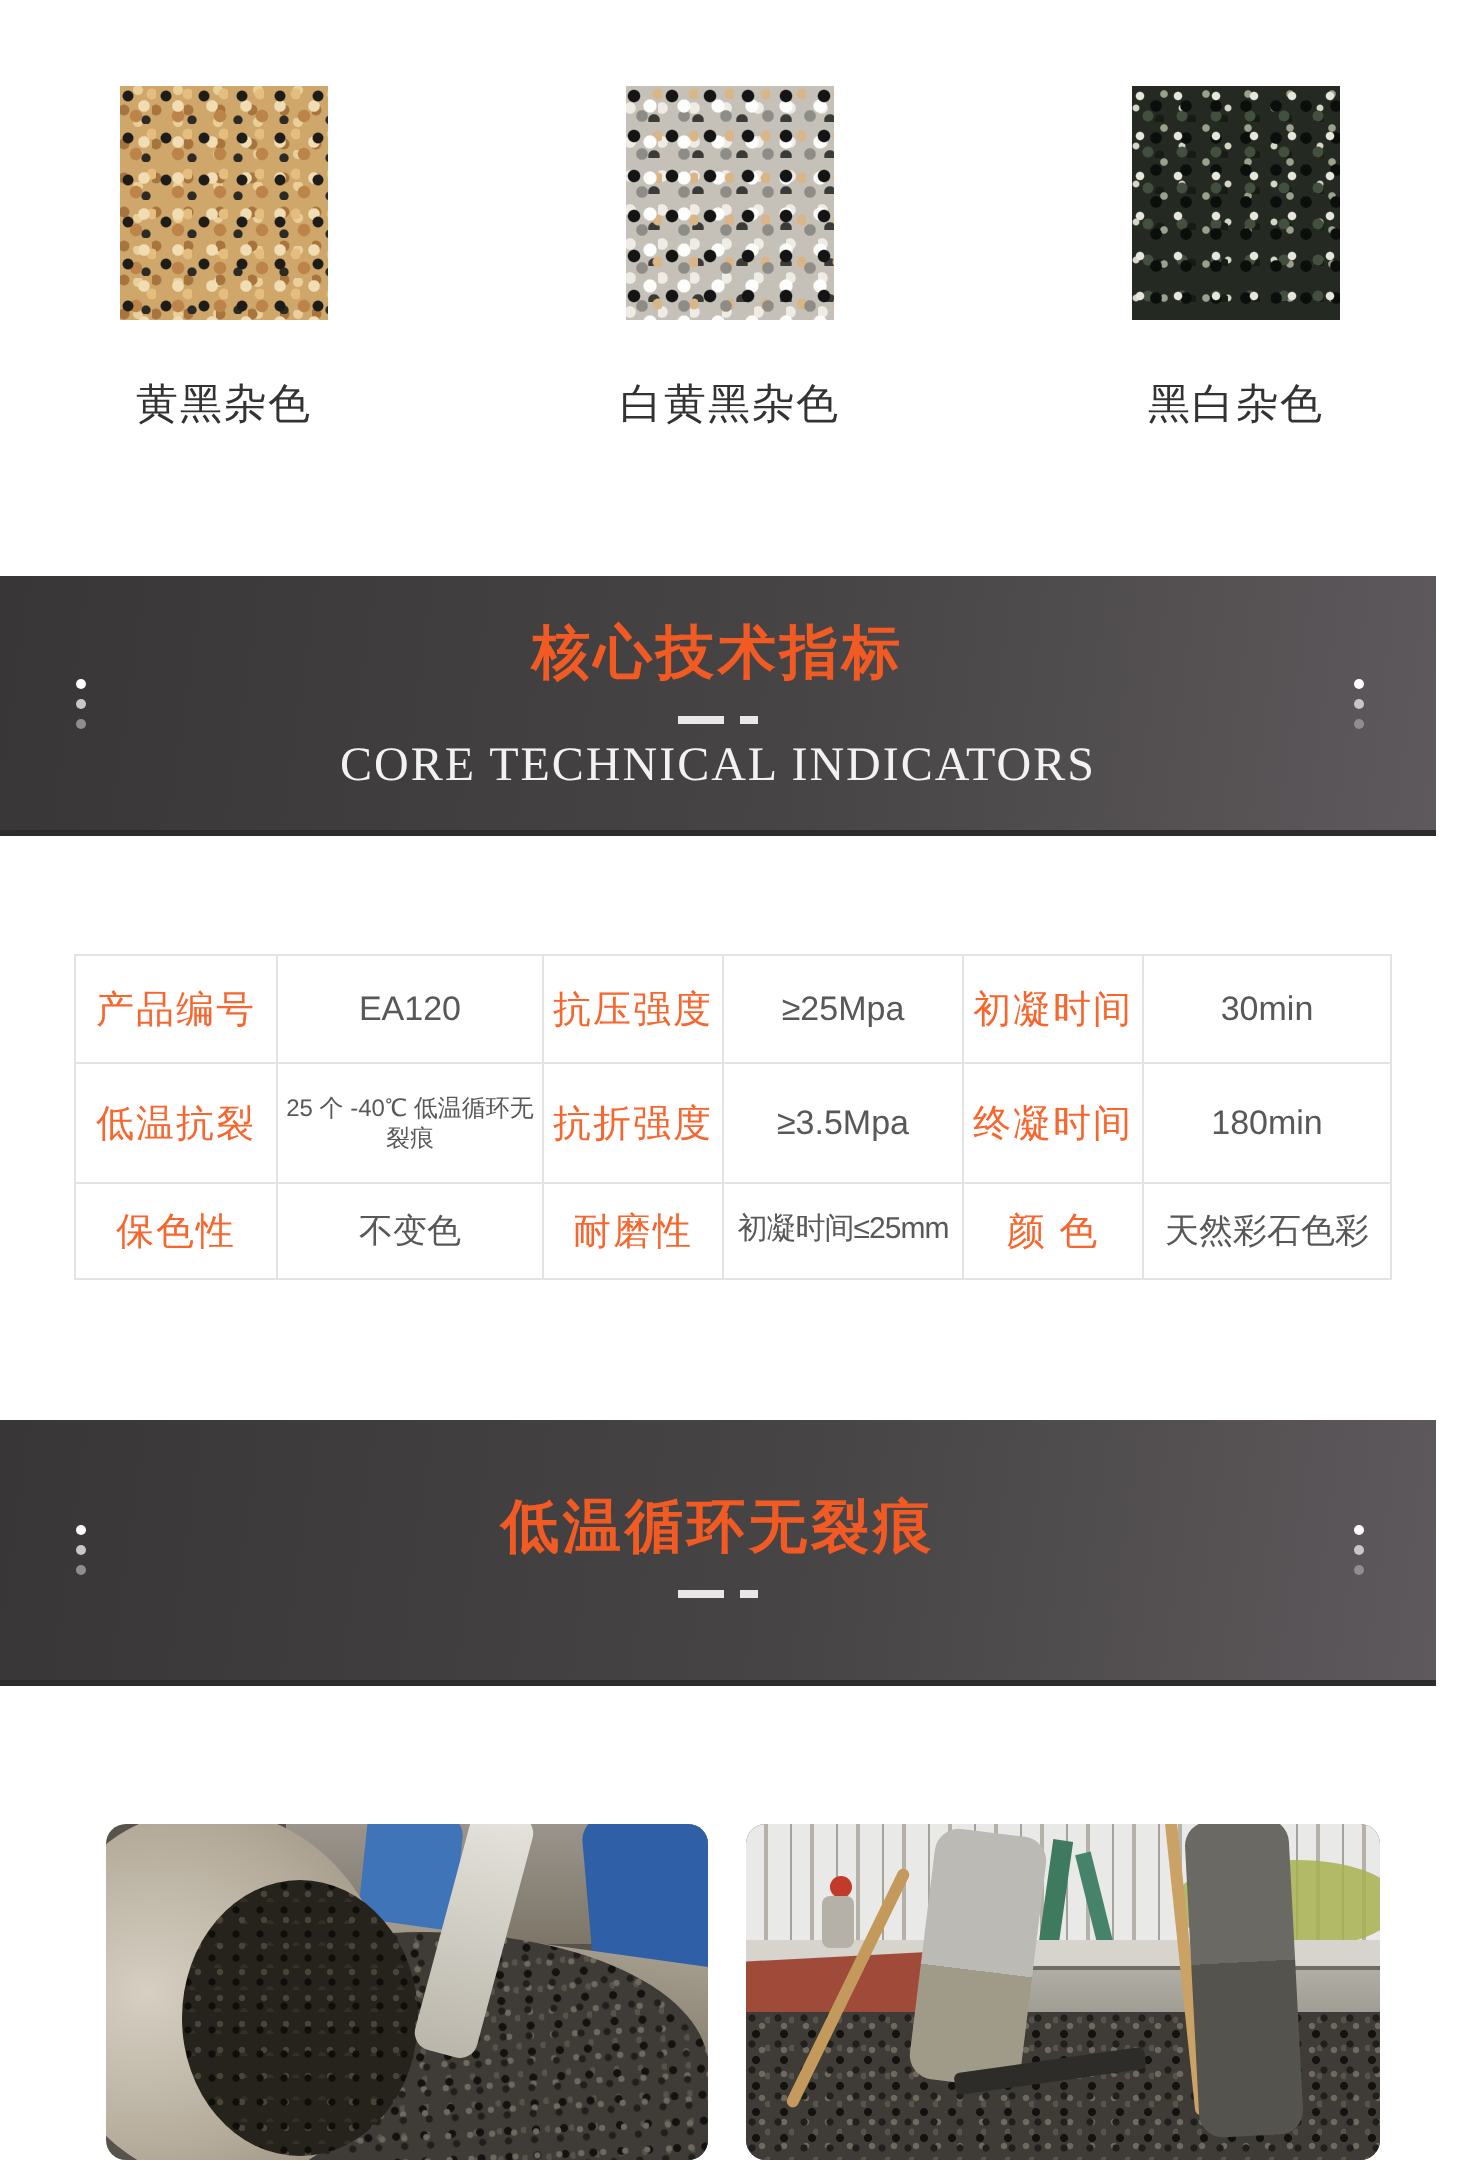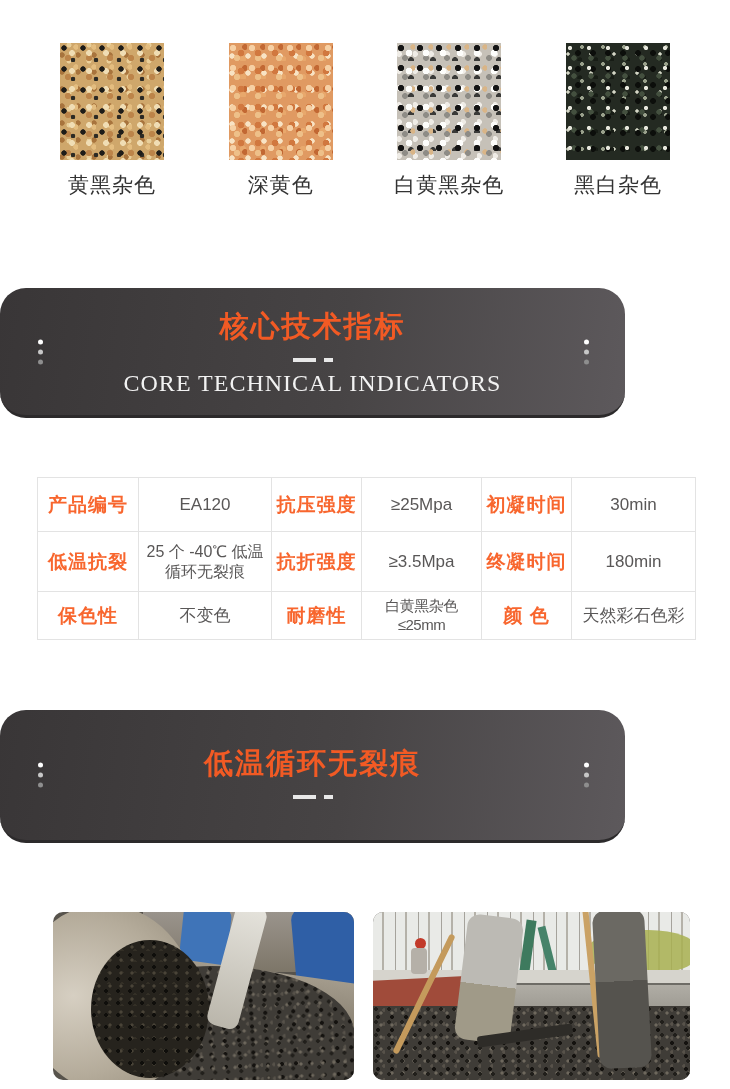--- a/index.html
+++ b/index.html
@@ -4,21 +4,21 @@
 <style>
   html,body{margin:0;padding:0;background:#fff;}
   .page{position:relative;width:730px;height:1089px;background:#fff;overflow:hidden;
         font-family:"Liberation Sans",sans-serif;}
 
   
   .swatch-row{position:absolute;top:43px;left:0;width:730px;box-sizing:border-box;
               padding:0 56px;display:flex;justify-content:space-between;}
   .swatch{width:112px;margin:0;text-align:center;}
   .swatch-img{width:104px;height:117px;margin:0 auto;}
-  .swatch-label{margin-top:11px;font-size:21px;color:#333;letter-spacing:1px;white-space:nowrap;}
+  .swatch-label{margin-top:28px;font-size:21px;color:#333;letter-spacing:1px;white-space:nowrap;}
 
   .s1{background-color:#cfa76b;background-image:
       radial-gradient(circle at 4px 5px,#1e1c18 2.4px,transparent 3px),
       radial-gradient(circle at 12px 10px,#f0ddb4 2.6px,transparent 3.2px),
       radial-gradient(circle at 8px 15px,#bc8449 2.8px,transparent 3.4px),
       radial-gradient(circle at 16px 4px,#e4bd7f 2.4px,transparent 3px),
       radial-gradient(circle at 13px 17px,#2c2a24 2px,transparent 2.6px),
       radial-gradient(circle at 2px 12px,#a8743d 2.4px,transparent 3px),
       radial-gradient(circle at 9px 2px,#e9cf9a 2.2px,transparent 2.8px);
       background-size:19px 21px,17px 18px,21px 19px,18px 20px,23px 19px,16px 17px,20px 16px;}
@@ -41,23 +41,23 @@
   .s4{background-color:#242a22;background-image:
       radial-gradient(circle at 4px 5px,#e6e6dc 1.8px,transparent 2.4px),
       radial-gradient(circle at 12px 10px,#0c0e0b 2.6px,transparent 3.2px),
       radial-gradient(circle at 8px 15px,#44503f 2.4px,transparent 3px),
       radial-gradient(circle at 16px 4px,#9aa18c 1.6px,transparent 2.2px),
       radial-gradient(circle at 14px 17px,#171c15 2.4px,transparent 3px),
       radial-gradient(circle at 2px 11px,#d4d6c6 1.4px,transparent 2px);
       background-size:19px 20px,15px 16px,17px 18px,21px 17px,16px 18px,23px 19px;}
 
   
-  .banner{position:absolute;left:0;width:625px;height:130px;box-sizing:border-box;
+  .banner{position:absolute;left:0;width:718px;height:130px;box-sizing:border-box;
           background:linear-gradient(98deg,#393637 0%,#474445 55%,#5d595c 100%);
-          border-bottom:3px solid #2c2a2b;border-radius:26px;}
+          border-bottom:3px solid #2c2a2b;}
   .banner1{top:288px;}
   .banner2{top:710px;height:133px;}
   .banner-inner{height:100%;display:flex;flex-direction:column;align-items:center;justify-content:center;}
   .banner-title{margin:0;font-size:29px;font-weight:bold;color:#f25a24;letter-spacing:2px;}
   .banner-dashes{margin:11px 0 8px 0;display:flex;align-items:center;gap:8px;}
   .dash-long{display:inline-block;width:23px;height:4px;background:#e8e8e8;}
   .dash-short{display:inline-block;width:9px;height:4px;background:#e8e8e8;}
   .banner-subtitle{font-family:"Liberation Serif",serif;font-size:24px;color:#f2f2f2;letter-spacing:1px;}
   .dots{position:absolute;top:50%;transform:translateY(-50%);display:flex;flex-direction:column;
         align-items:center;gap:5px;}
@@ -69,24 +69,24 @@
   .dot-3{background:#8e8e8e;}
 
   
   .spec-table{position:absolute;top:477px;left:37px;width:658px;border-collapse:collapse;
               table-layout:fixed;background:#fff;}
   .spec-table td{border:1px solid #e3e3e3;text-align:center;vertical-align:middle;padding:2px 4px;
                  box-sizing:border-box;}
   .spec-table tr:nth-child(1){height:54px;}
   .spec-table tr:nth-child(2){height:60px;}
   .spec-table tr:nth-child(3){height:48px;}
-  .lbl{color:#f8662e;font-weight:bold;font-size:19px;letter-spacing:1px;}
+  .lbl{color:#f8662e;font-weight:normal;font-size:19px;letter-spacing:1px;}
   .val{color:#595757;font-size:17px;line-height:1.25;}
   .val.tight{font-size:15px;letter-spacing:-0.5px;padding:2px 1px;}
-  .val.wrap{font-size:16px;}
+  .val.wrap{font-size:12px;}
 
   
   .photo-row{position:absolute;top:912px;left:53px;display:flex;gap:19px;}
   .photo{height:168px;border-radius:10px;overflow:hidden;position:relative;background:#57534c;}
   .photo-left{width:301px;}
   .photo-right{width:317px;}
   .speckle{background-color:#3f3c37;background-image:
       radial-gradient(circle at 3px 3px,#211f1b 1.6px,transparent 2px),
       radial-gradient(circle at 8px 7px,#6e685d 1.4px,transparent 1.8px),
       radial-gradient(circle at 5px 11px,#14120f 1.8px,transparent 2.2px),
@@ -152,24 +152,20 @@
 <body>
 
 <div class="page">
 
   <div class="swatch-row">
     <figure class="swatch">
       <div class="swatch-img s1"></div>
       <figcaption class="swatch-label">黄黑杂色</figcaption>
     </figure>
     <figure class="swatch">
-      <div class="swatch-img s2"></div>
-      <figcaption class="swatch-label">深黄色</figcaption>
-    </figure>
-    <figure class="swatch">
       <div class="swatch-img s3"></div>
       <figcaption class="swatch-label">白黄黑杂色</figcaption>
     </figure>
     <figure class="swatch">
       <div class="swatch-img s4"></div>
       <figcaption class="swatch-label">黑白杂色</figcaption>
     </figure>
   </div>
 
   <section class="banner banner1">
@@ -216,21 +212,21 @@
         <td class="val wrap">25 个 -40℃ 低温循环无裂痕</td>
         <td class="lbl">抗折强度</td>
         <td class="val">≥3.5Mpa</td>
         <td class="lbl">终凝时间</td>
         <td class="val">180min</td>
       </tr>
       <tr>
         <td class="lbl">保色性</td>
         <td class="val">不变色</td>
         <td class="lbl">耐磨性</td>
-        <td class="val tight">白黄黑杂色≤25mm</td>
+        <td class="val tight">初凝时间≤25mm</td>
         <td class="lbl">颜 色</td>
         <td class="val">天然彩石色彩</td>
       </tr>
     </tbody>
   </table>
 
   <section class="banner banner2">
     <div class="dots dots-left">
       <span class="dot dot-1"></span>
       <span class="dot dot-2"></span>

